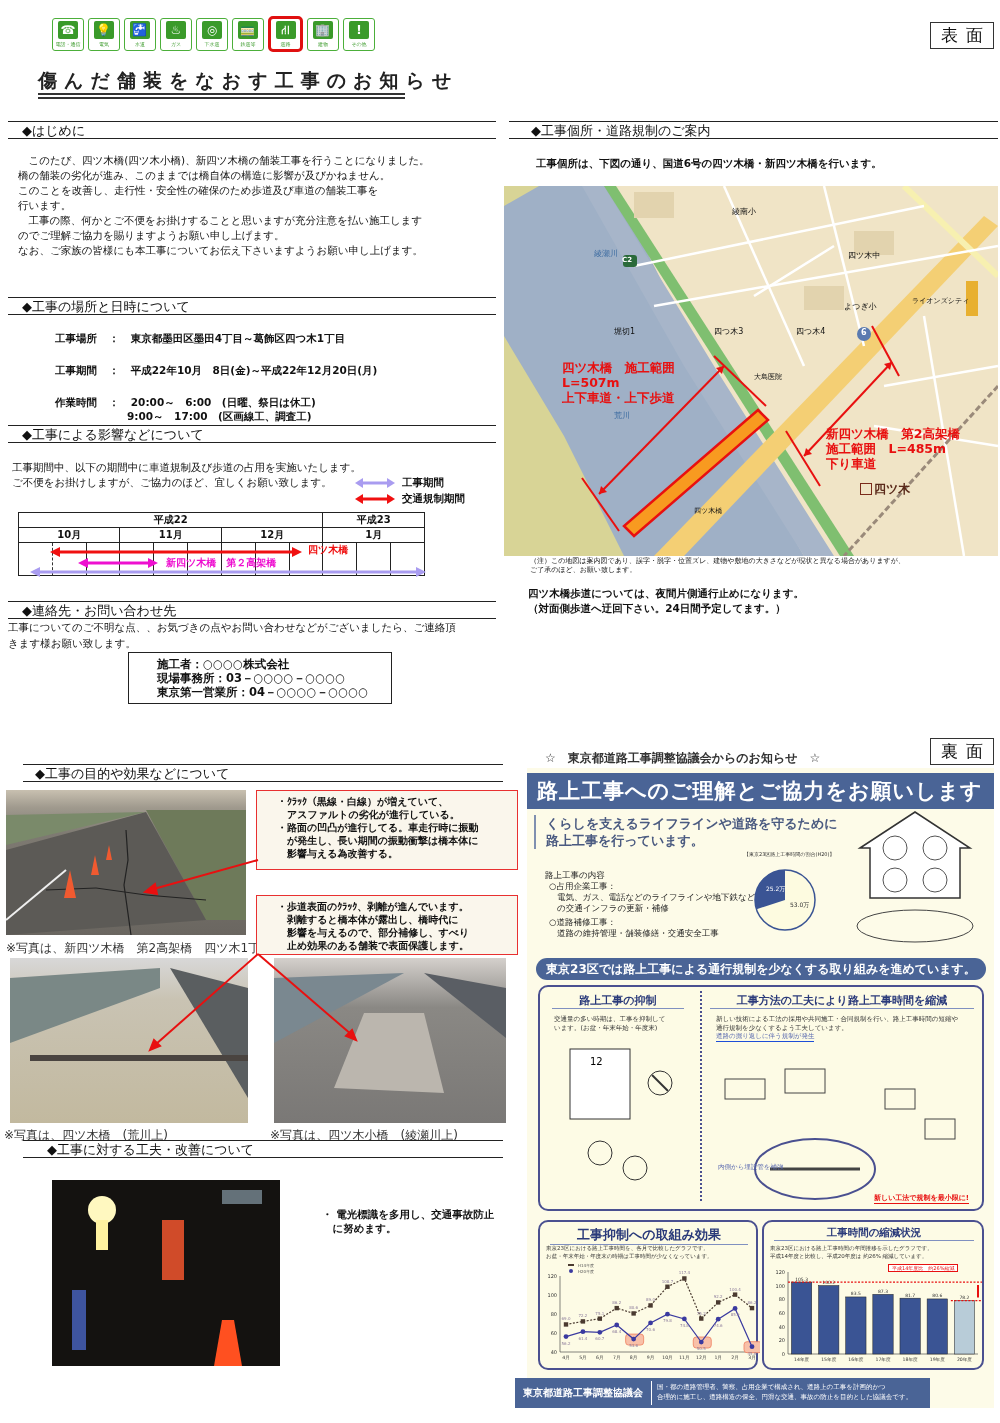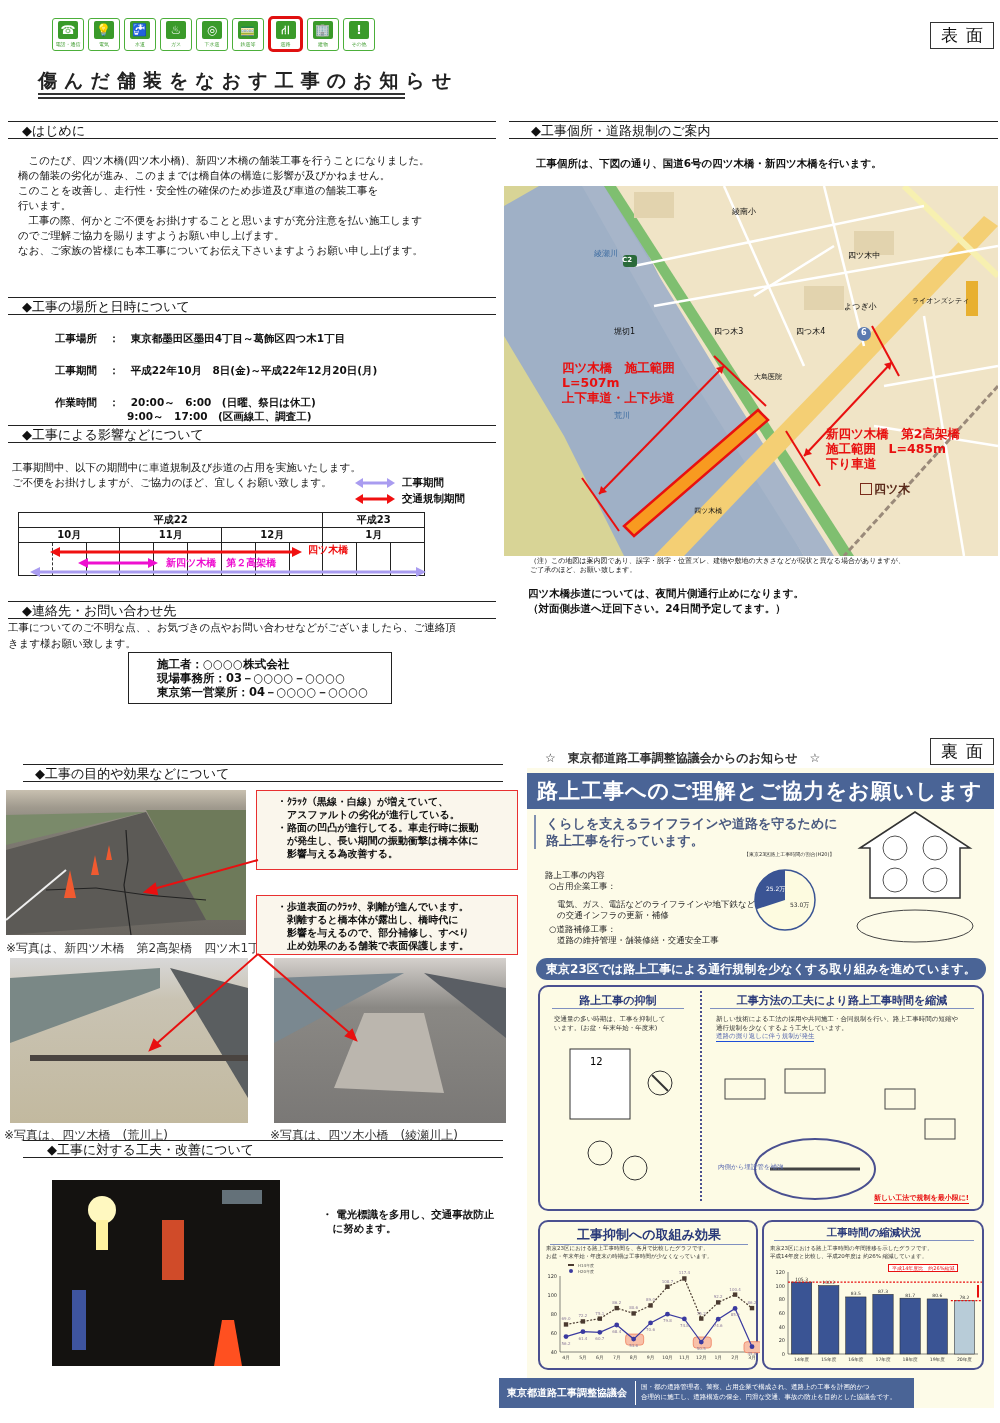--- a/index.html
+++ b/index.html
@@ -363,21 +363,21 @@
 <div class="abs band" style="left:527px; top:773px; width:467px; height:36px; font-size:21px; font-weight:bold; line-height:36px; padding-left:10px; letter-spacing:1px;">路上工事へのご理解とご協力をお願いします</div>
 
 <div class="abs" style="left:534px; top:815px; border-left:2px solid #8090b0; padding-left:10px; font-size:13px; font-weight:bold; color:#4a5a80; line-height:17px;">
   <div>くらしを支えるライフラインや道路を守るために</div>
   <div>路上工事を行っています。</div>
 </div>
 
 <div class="abs" style="left:545px; top:870px; font-size:8.5px; line-height:11px; color:#222;">
   <div>路上工事の内容</div>
   <div style="margin-left:4px;">○占用企業工事：</div>
-  <div style="margin-left:12px;margin-top:7px;">電気、ガス、電話などのライフラインや地下鉄など</div>
+  <div style="margin-left:12px;">電気、ガス、電話などのライフラインや地下鉄など</div>
   <div style="margin-left:12px;">の交通インフラの更新・補修</div>
   <div style="margin-left:4px; margin-top:3px;">○道路補修工事：</div>
   <div style="margin-left:12px;">道路の維持管理・舗装修繕・交通安全工事</div>
 </div>
 
 <svg class="abs" style="left:730px; top:855px;" width="110" height="90">
   <circle cx="55" cy="45" r="30" fill="#fdfbe0" stroke="#3a5494" stroke-width="1.5"></circle>
   <path d="M55,45 L55,15 A30,30 0 0,0 26.5,54.3 Z" fill="#3a5494"></path>
   <text x="36" y="36" font-size="6" fill="#fff" font-family="DejaVu Sans, sans-serif">25.2万</text>
   <text x="60" y="52" font-size="6" fill="#333" font-family="DejaVu Sans, sans-serif">53.0万</text>
@@ -553,20 +553,20 @@
       <rect x="190.25" y="38.563333333333325" width="20.357142857142858" height="53.436666666666675" fill="#b8ccd8" stroke="#222" stroke-width="0.5"></rect>
       <text x="200.42857142857142" y="37.063333333333325" font-size="4.5" text-anchor="middle" fill="#333" font-family="DejaVu Sans, sans-serif">78.2</text>
       <text x="200.42857142857142" y="99" font-size="4.6" text-anchor="middle" fill="#333" font-family="DejaVu Sans, sans-serif">20年度</text>
       <line x1="24" y1="20.045" x2="218" y2="20.045" stroke="#e81010" stroke-width="1.2" stroke-dasharray="2 1.5"></line>
       <line x1="186.85714285714286" y1="38.563333333333325" x2="218" y2="38.563333333333325" stroke="#e81010" stroke-width="1.2" stroke-dasharray="2 1.5"></line>
       <line x1="214" y1="23.045" x2="214" y2="35.563333333333325" stroke="#e81010" stroke-width="2"></line>
     </svg>
   <div class="abs" style="left:124px; top:42px; font-size:5px; color:#e81010; border:1px solid #e81010; background:#fff; padding:0 3px;">平成14年度比　約26%縮減</div>
 </div>
 
-<div class="abs band" style="left:499px; top:1378px; width:415px; height:30px;">
+<div class="abs band" style="left:515px; top:1378px; width:415px; height:30px;">
   <div class="abs" style="left:8px; top:8px; font-size:10px; font-weight:bold;">東京都道路工事調整協議会</div>
   <div class="abs" style="left:136px; top:3px; height:24px; border-left:1px solid #fff;"></div>
   <div class="abs" style="left:142px; top:4px; font-size:6.5px; line-height:10px;">
     <div>国・都の道路管理者、警察、占用企業で構成され、道路上の工事を計画的かつ</div>
     <div>合理的に施工し、道路構造の保全、円滑な交通、事故の防止を目的とした協議会です。</div>
   </div>
 </div>
 
 </body></html>

